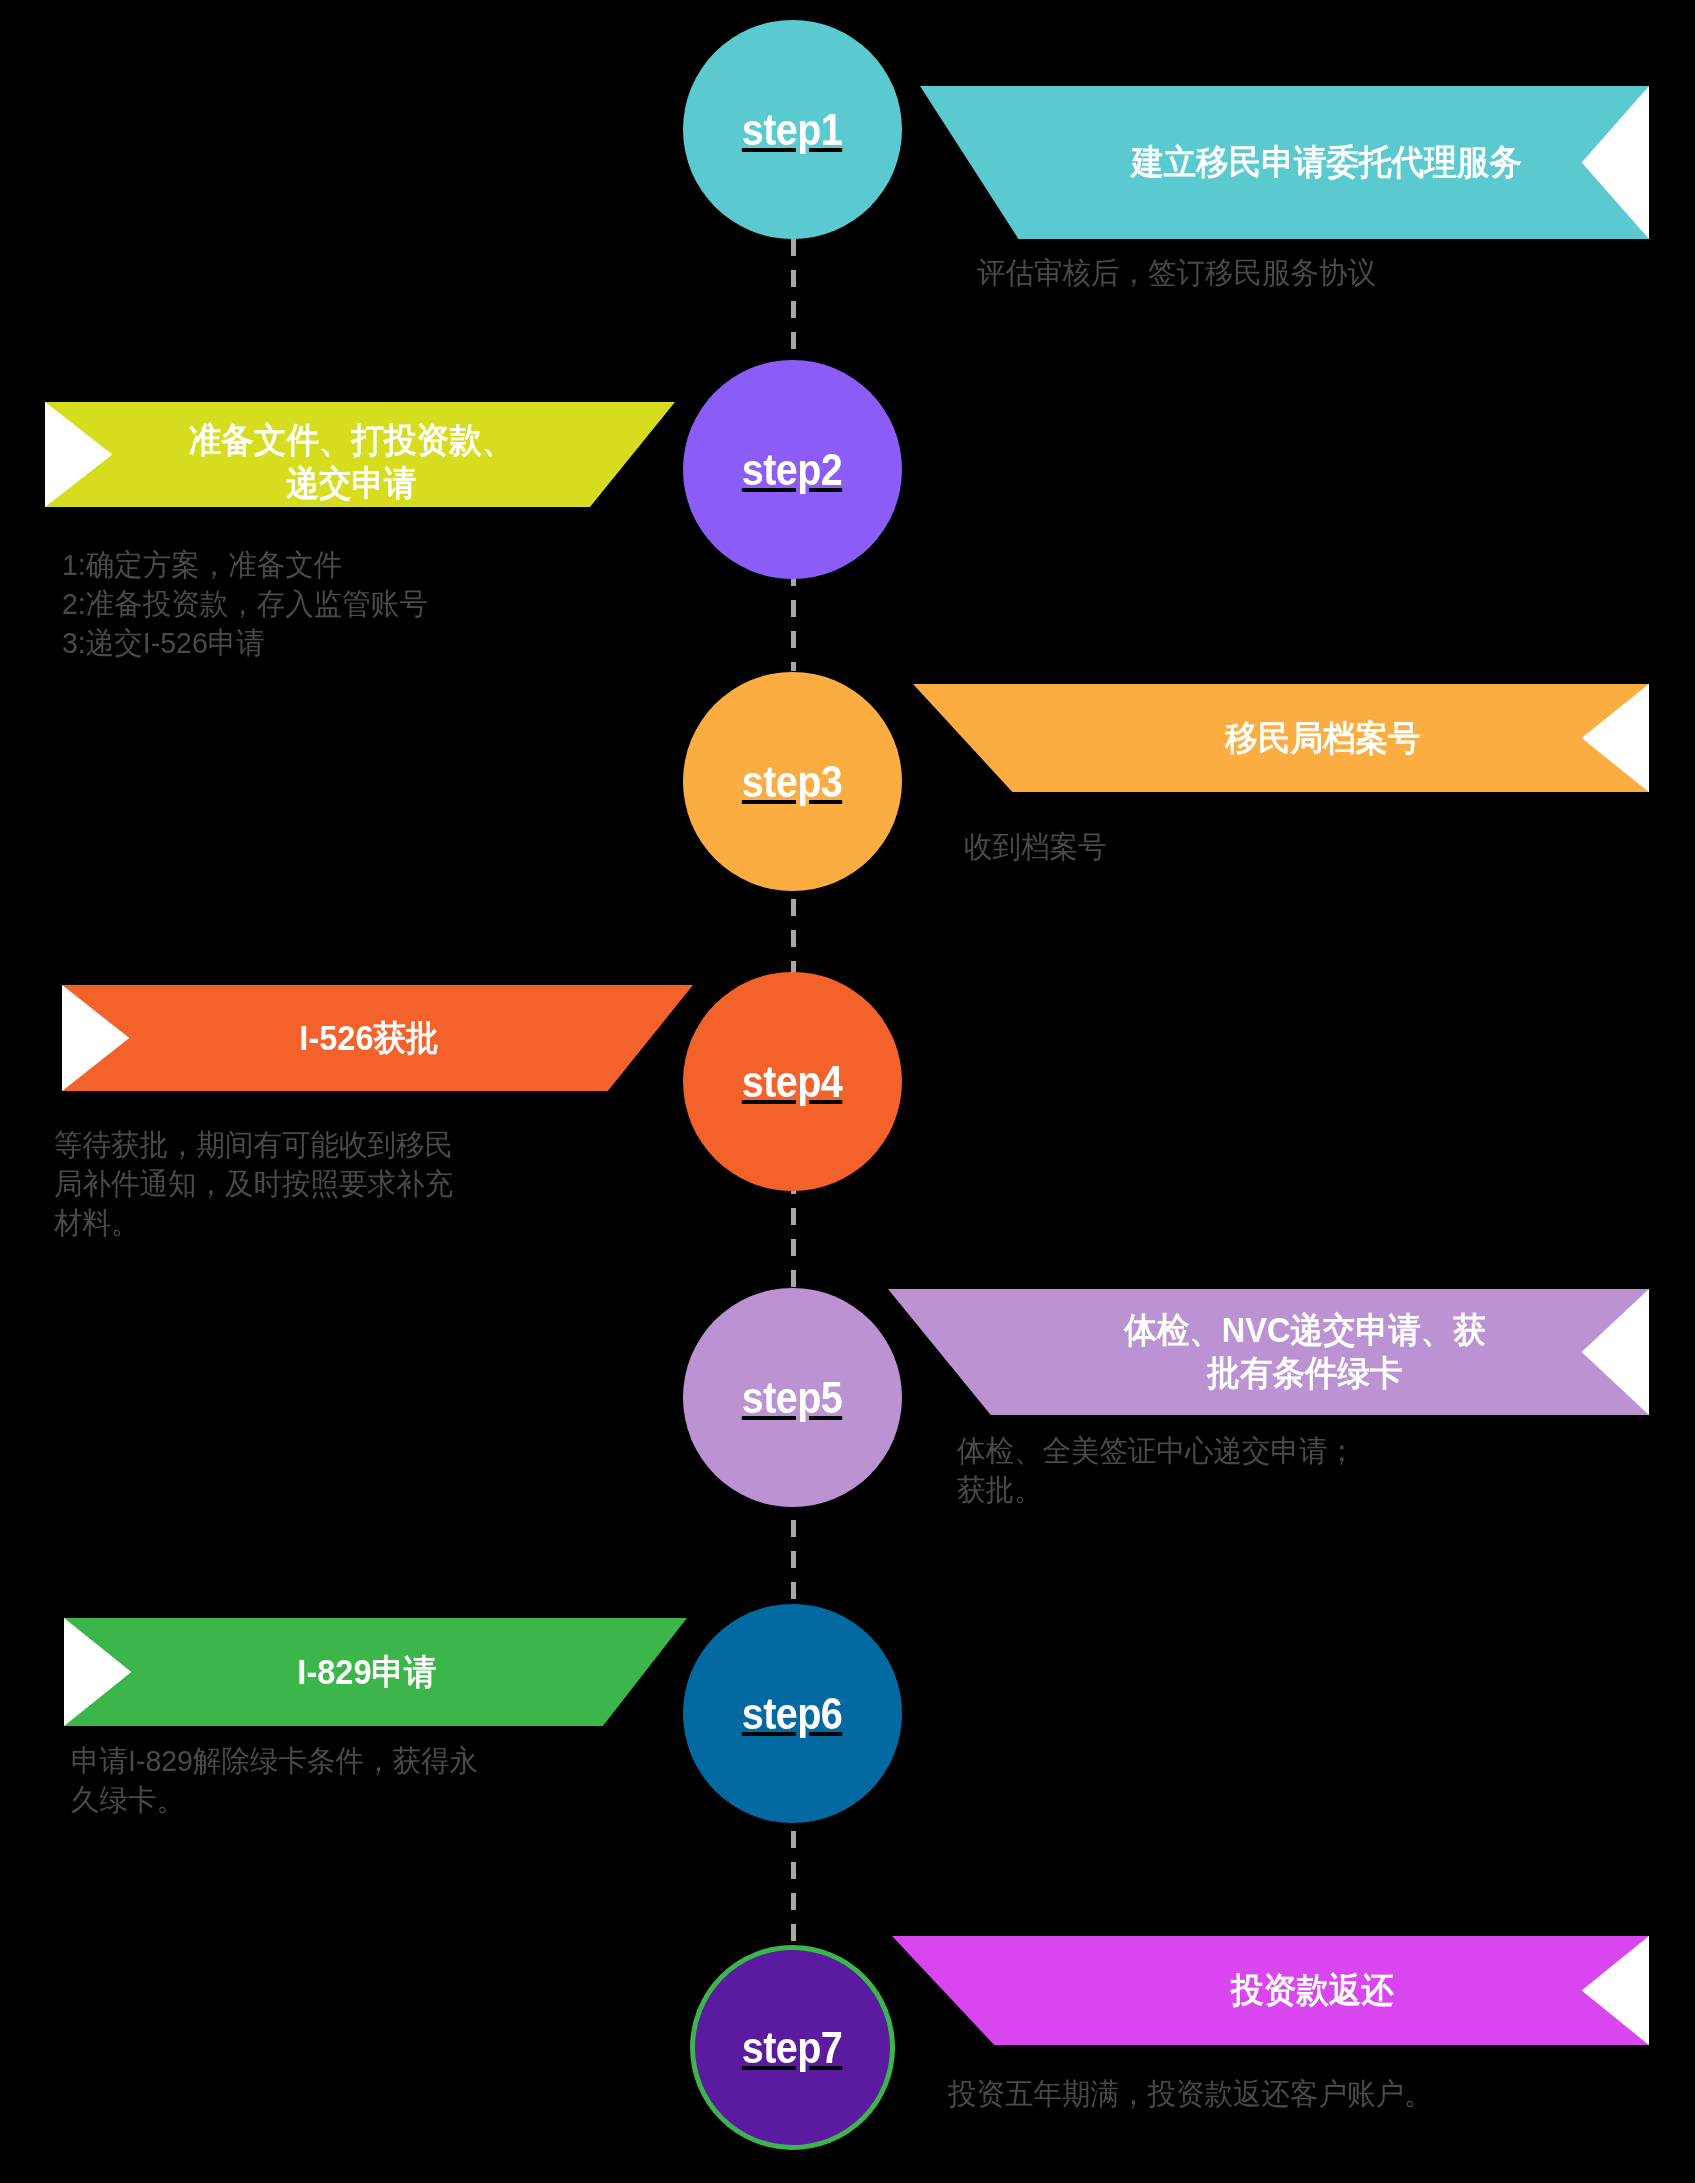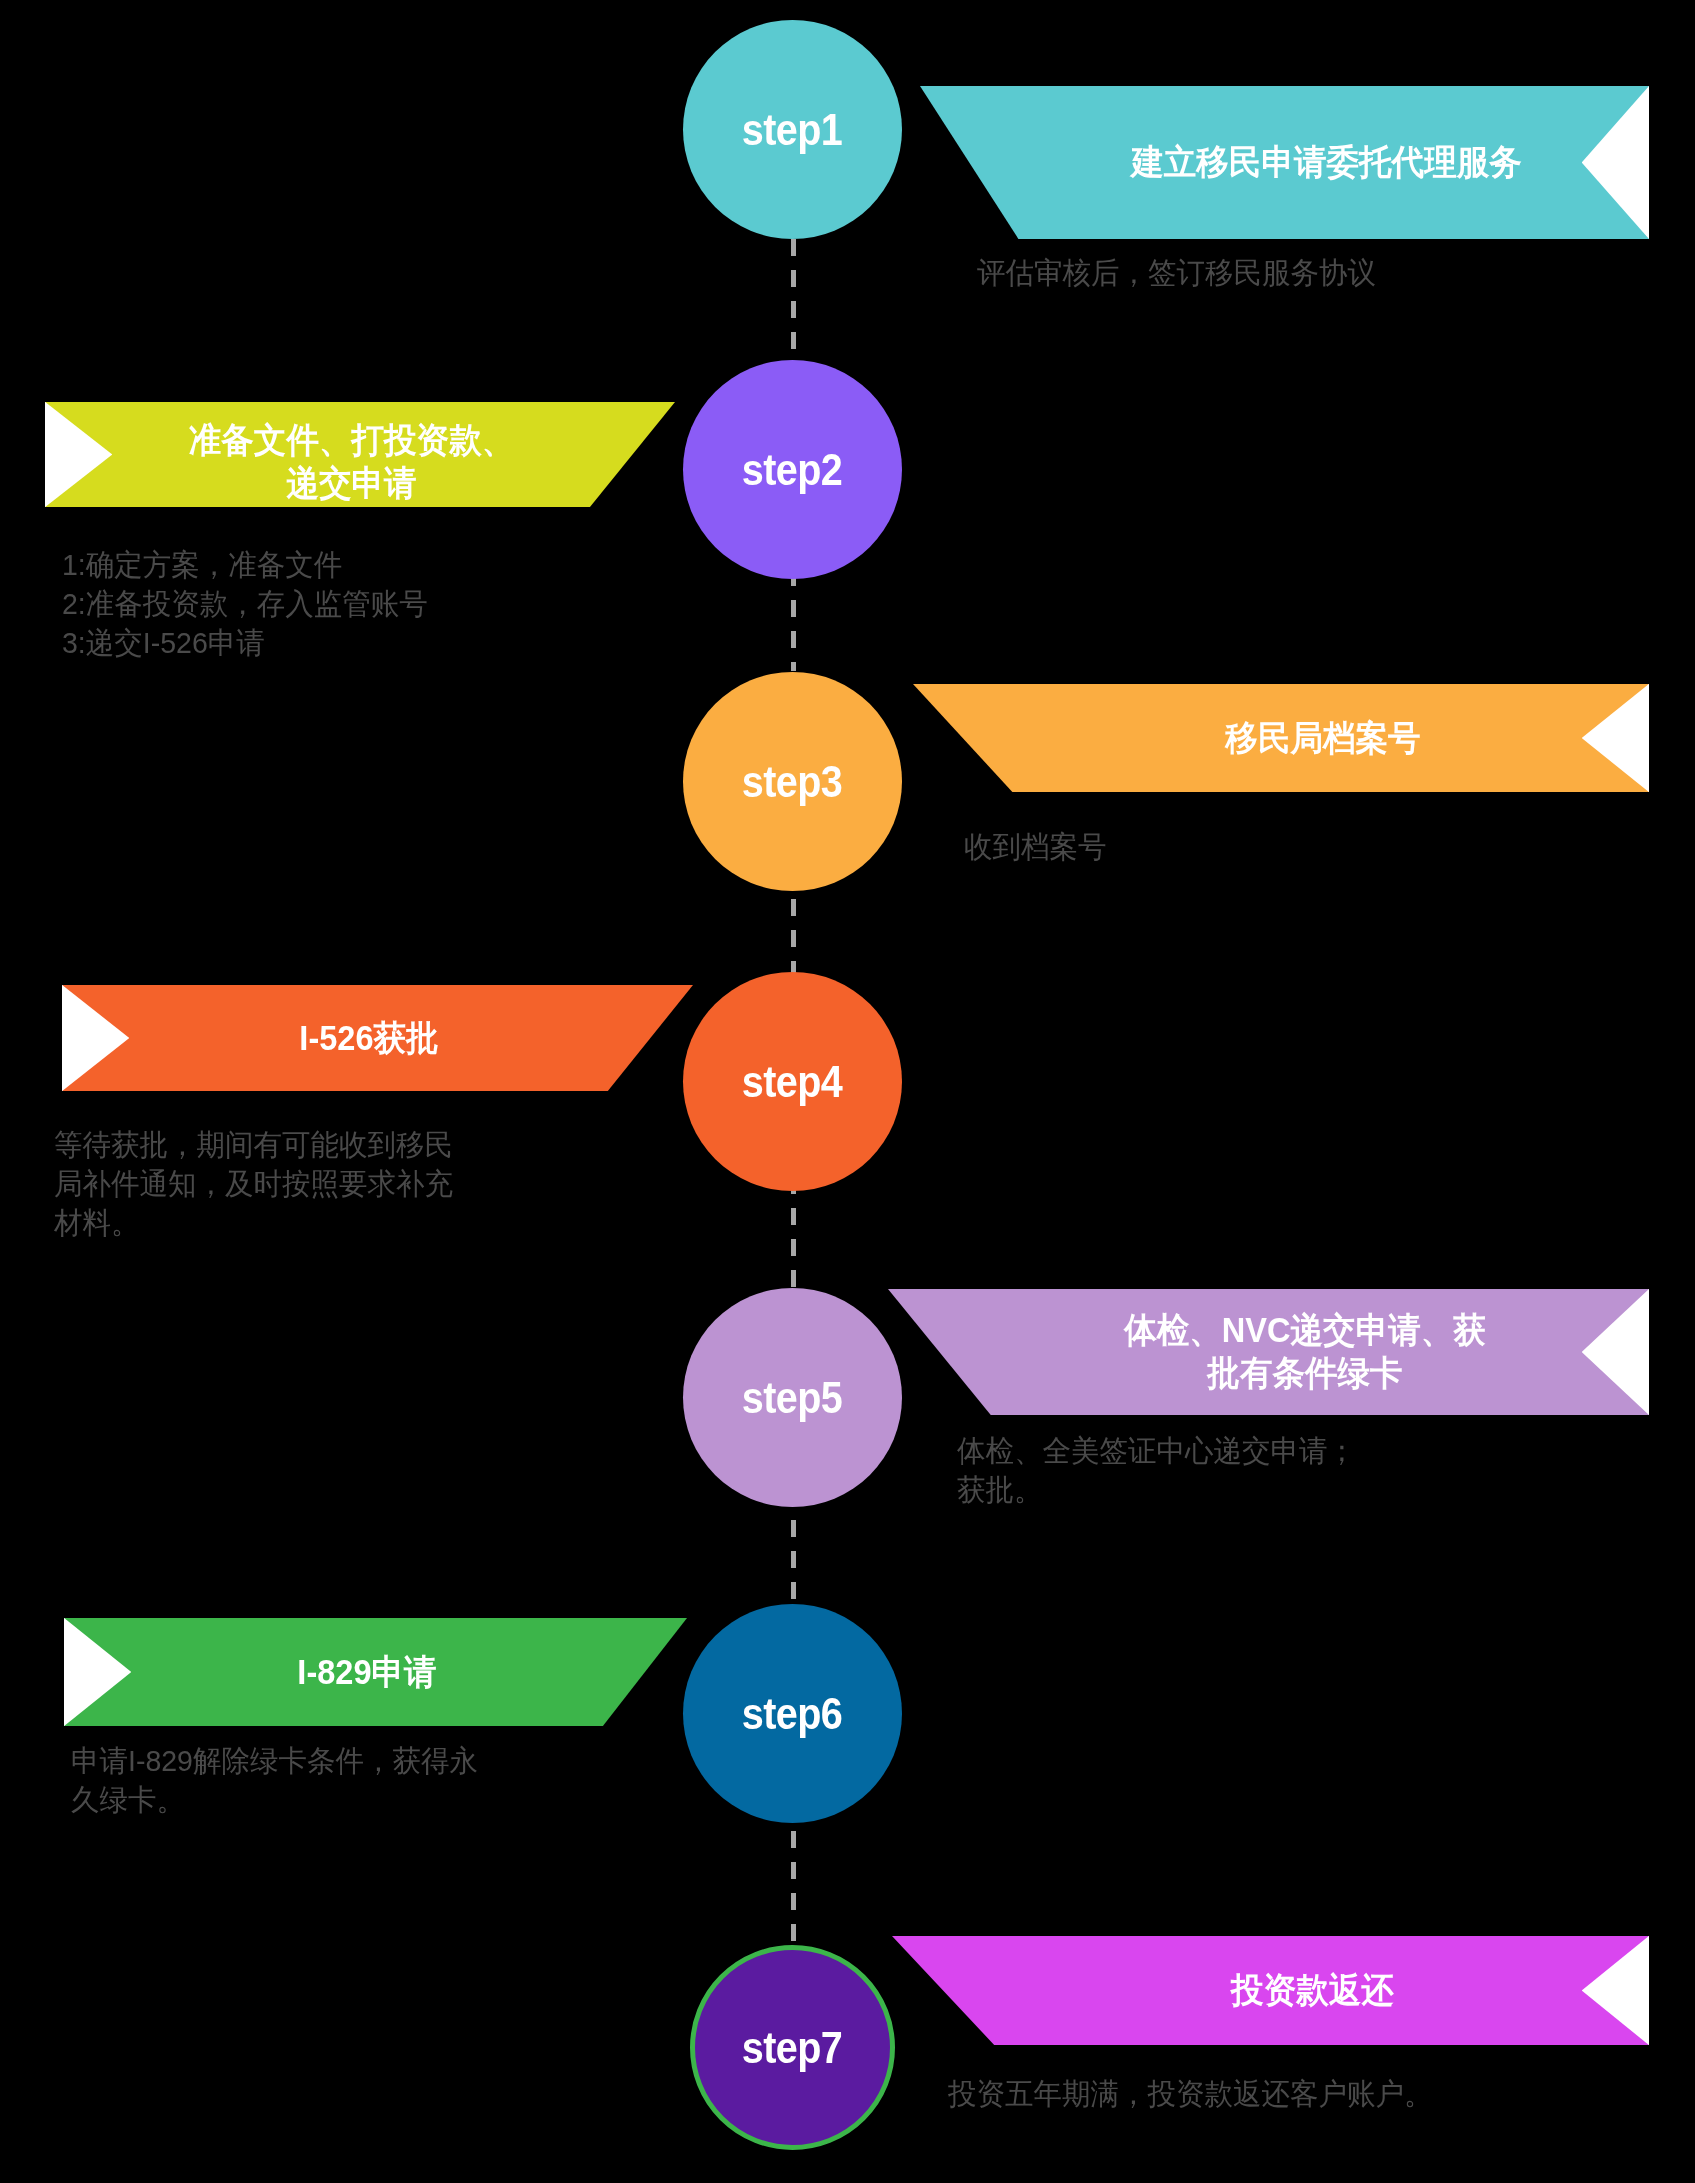--- a/index.html
+++ b/index.html
@@ -17,20 +17,21 @@
   }
 
   
   .step{position:absolute;left:0;width:1696px;height:0;}
 
   
   .circle{
     position:absolute;left:683px;width:219px;height:219px;border-radius:50%;
     display:flex;align-items:center;justify-content:center;
     z-index:6;
+    text-decoration:underline;
   }
   .circle .num{
     color:#fff;font-weight:bold;font-size:45px;letter-spacing:-0.7px;
     transform:scaleX(.88);white-space:nowrap;
     text-shadow:0 0 0.7px rgba(0,0,0,.12);
   }
   .circle.ringed{box-sizing:border-box;border:5px solid #3CB54A;}
 
   
   .ribbon{

